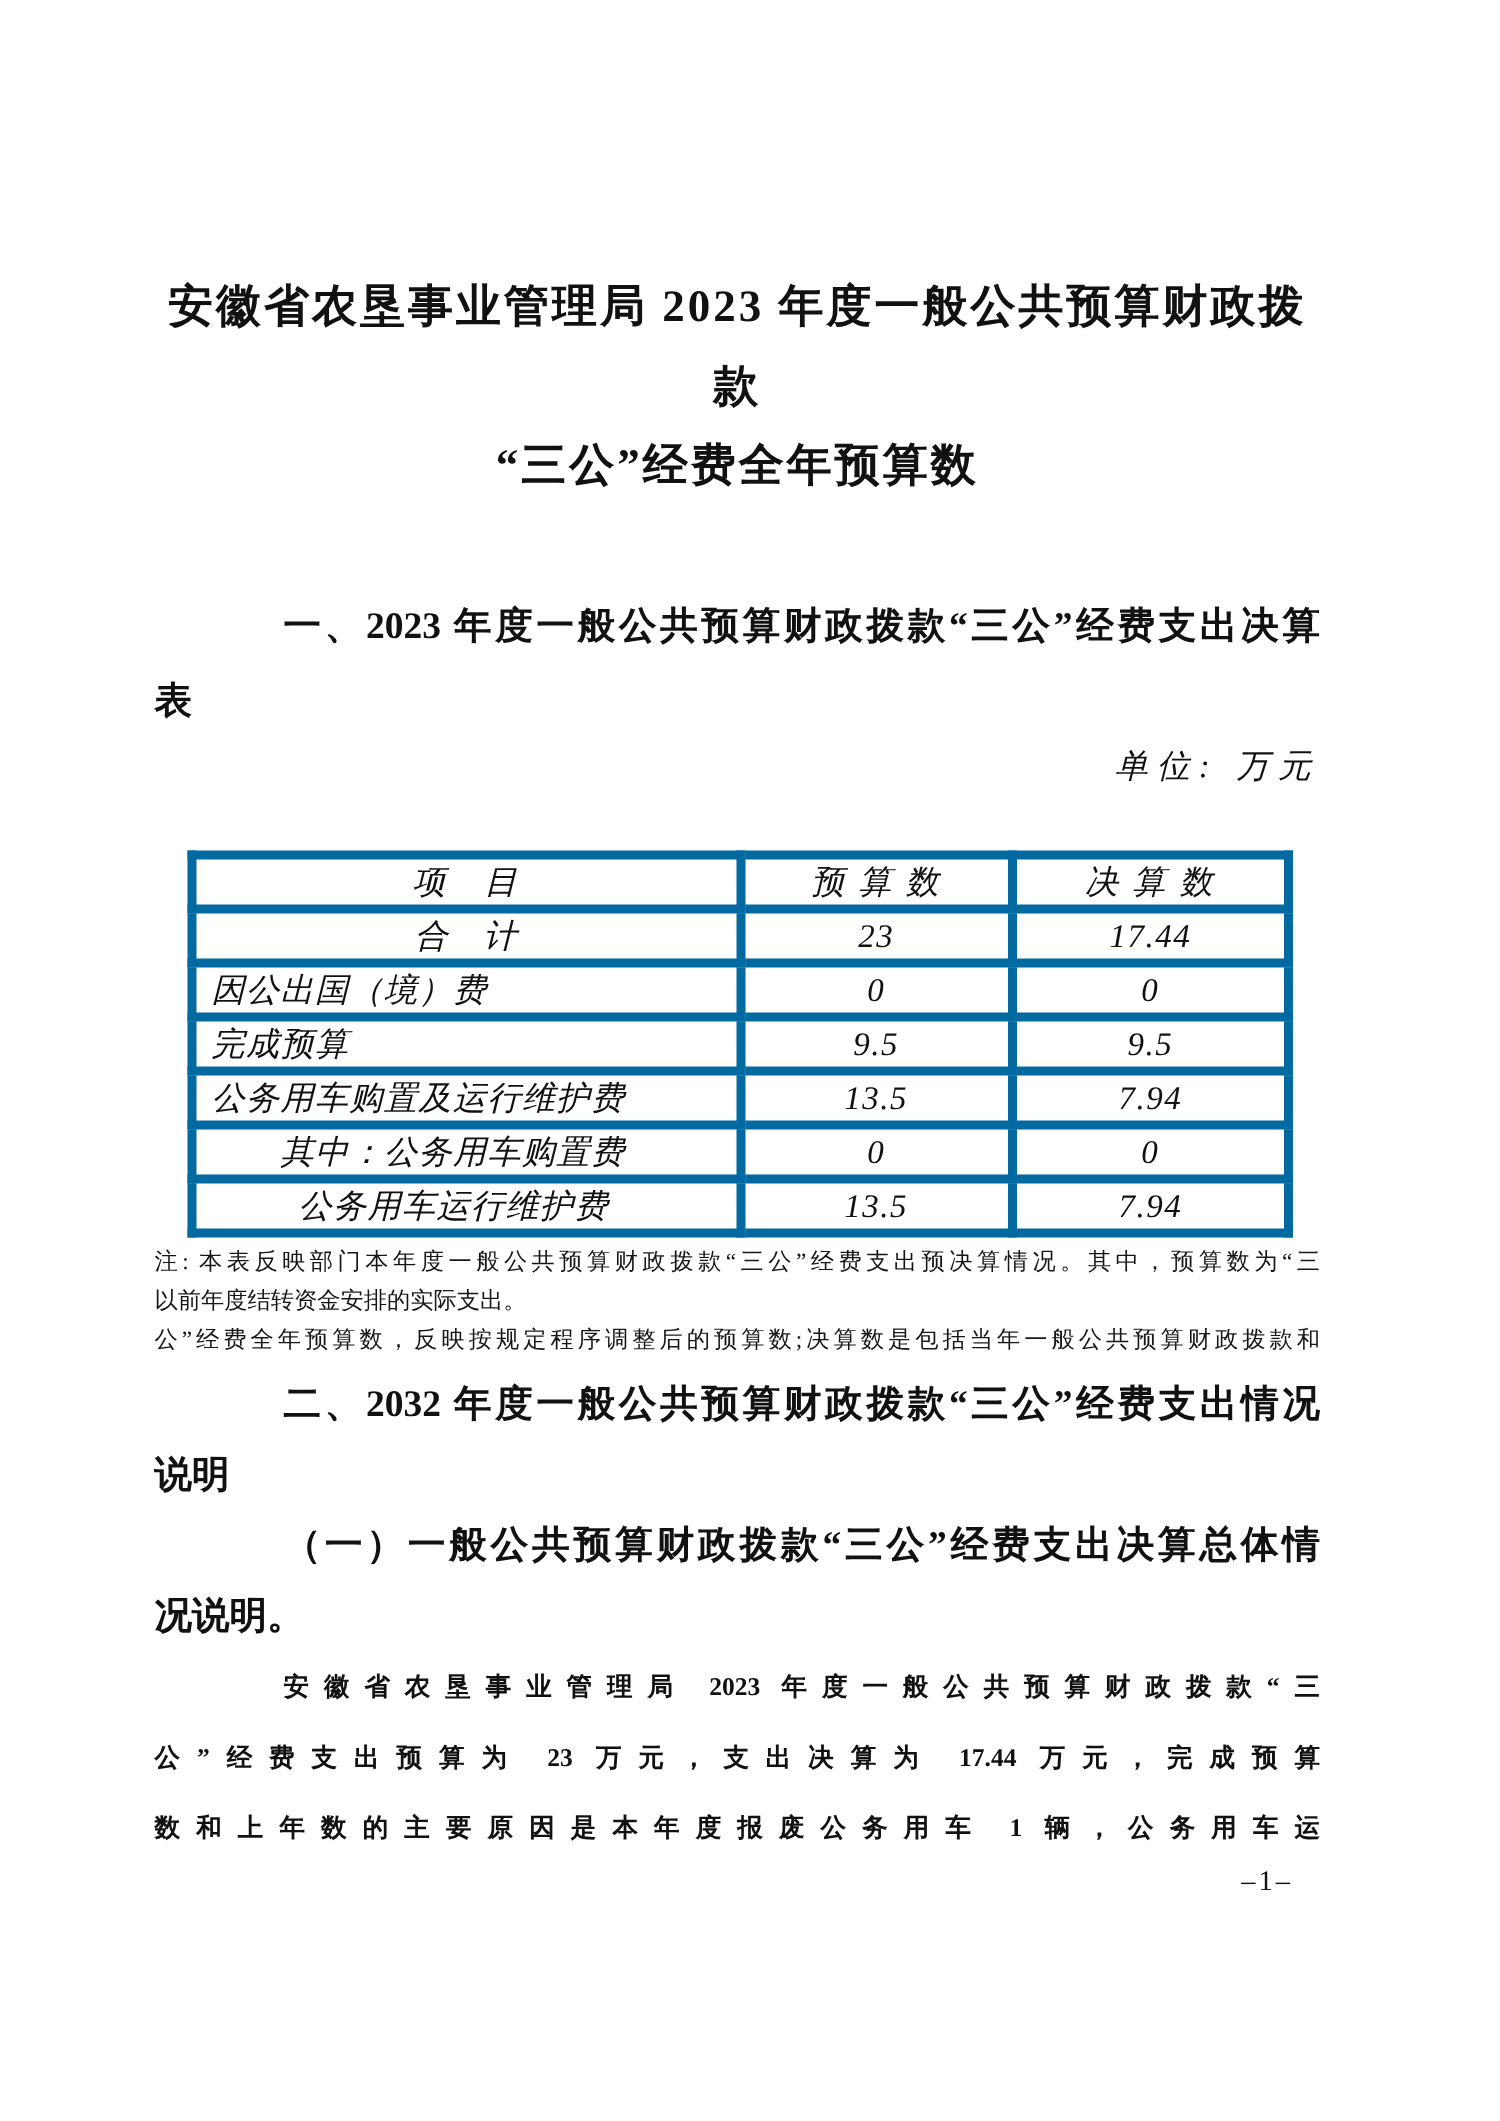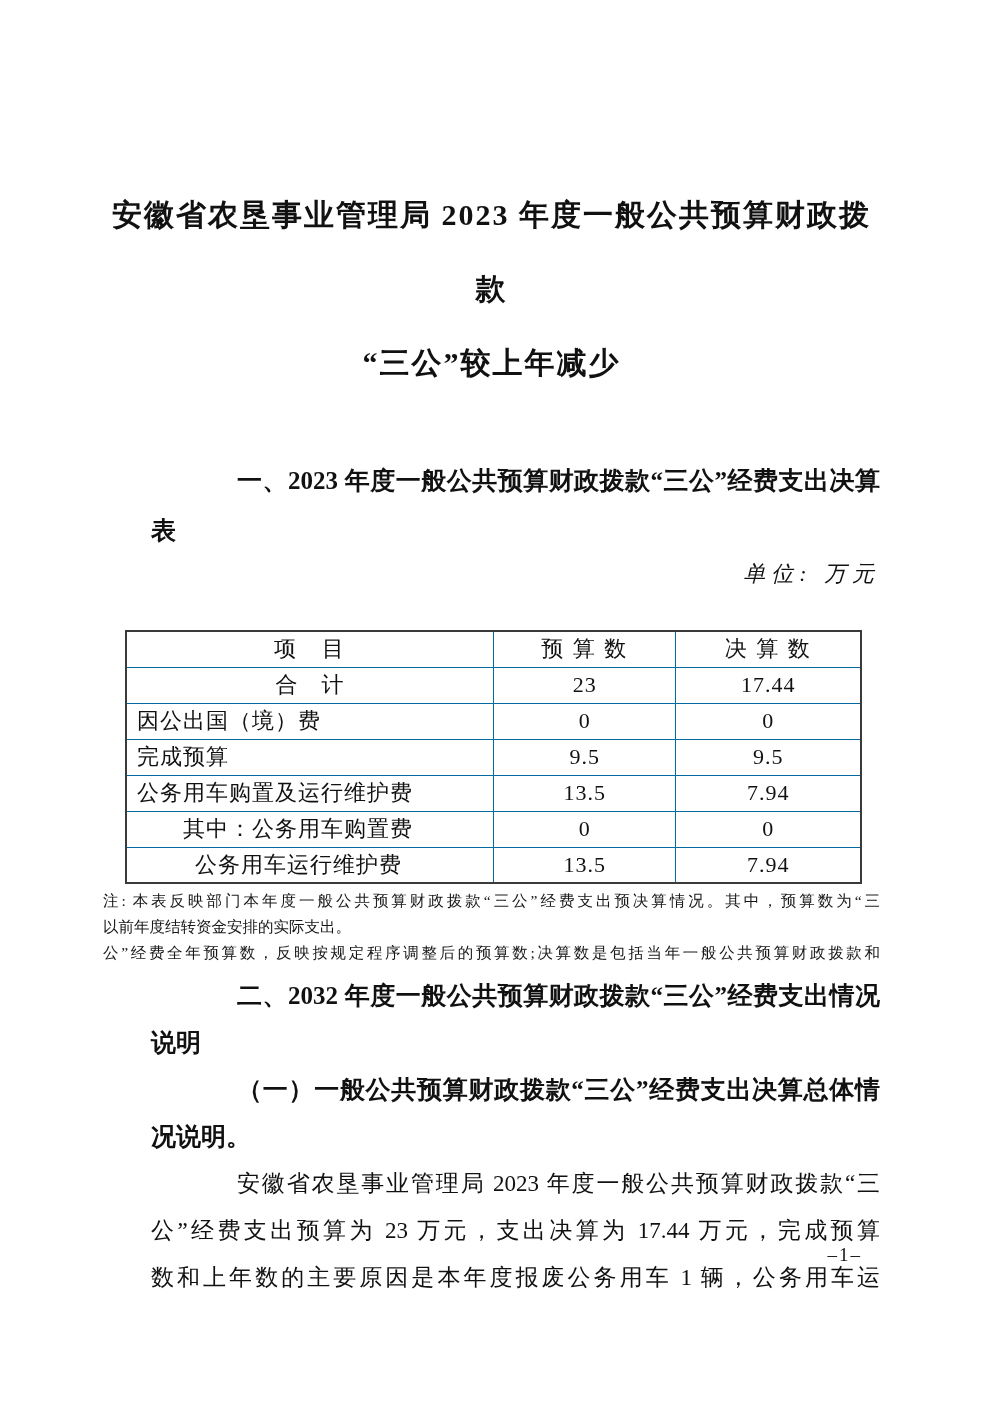--- a/index.html
+++ b/index.html
@@ -10,30 +10,30 @@
     height: 1414px;
     margin: 0 auto;
     background: #ffffff;
     color: #111111;
     font-family: "Liberation Serif", "DejaVu Serif", serif;
     padding: 178px 120px 0 103px;
     overflow: hidden;
   }
   
   .doc-title { text-align: center; font-size: 30px; font-weight: bold; letter-spacing: 2px; }
-  .doc-title .t-line { line-height: 74px; }
+  .doc-title .t-line { line-height: 53px; }
   
   .h1 { font-size: 25px; font-weight: bold; }
   .h1 .line { line-height: 50px; }
   .sec1 { margin-top: 56px; }
   .sec2 { margin-top: 6px; }
   .sec2 .line, .subh .line, .para .line { line-height: 47px; }
   .subh { font-size: 25px; font-weight: bold; }
-  .para { font-size: 23px; font-weight: normal; }
-  .line { white-space: nowrap; margin-left: 48px; }
+  .para { font-size: 17px; font-weight: bold; }
+  .line { white-space: nowrap; }
   .just { text-align: justify; text-align-last: justify; white-space: normal; }
   .indent { padding-left: 86px; }
   
   .unit-row {
     margin-top: 2px;
     height: 32px;
     line-height: 32px;
     text-align: right;
     font-size: 22px;
     letter-spacing: 6px;
@@ -42,25 +42,26 @@
   
   .budget-table {
     margin-top: 40px;
     margin-left: 22px;
     width: 737px;
     border-collapse: collapse;
     border: 2px solid #3a3a3a;
     font-size: 22px;
   }
   .budget-table td {
-    border: 1px solid #0369a1;
+    border: 6px solid #0369a1;
     height: 36px;
     padding: 0 6px;
     text-align: center;
     letter-spacing: 1px;
+    font-style: italic;
   }
   .budget-table td.c-left { text-align: left; padding-left: 10px; }
   .budget-table td.indent-1 { padding-left: 56px; margin-left: 28px; }
   .budget-table td.indent-2 { padding-left: 68px; }
   .budget-table tr.thead td { letter-spacing: 2px; }
   
   .table-note { margin-top: 4px; font-size: 15.5px; color: #161616; }
   .table-note .n-line { line-height: 26px; }
   
   .page-number {
@@ -72,21 +73,21 @@
     color: #111111;
   }
 </style>
 </head>
 <body>
 
 <div class="page">
 
   <div class="doc-title">
     <div class="t-line">安徽省农垦事业管理局 2023 年度一般公共预算财政拨款</div>
-    <div class="t-line">“三公”较上年减少</div>
+    <div class="t-line">“三公”经费全年预算数</div>
   </div>
 
   <div class="h1 sec1">
     <div class="line just indent">一、2023 年度一般公共预算财政拨款“三公”经费支出决算</div>
     <div class="line">表</div>
   </div>
 
   <div class="unit-row">单位: 万元</div>
 
   <table class="budget-table">

